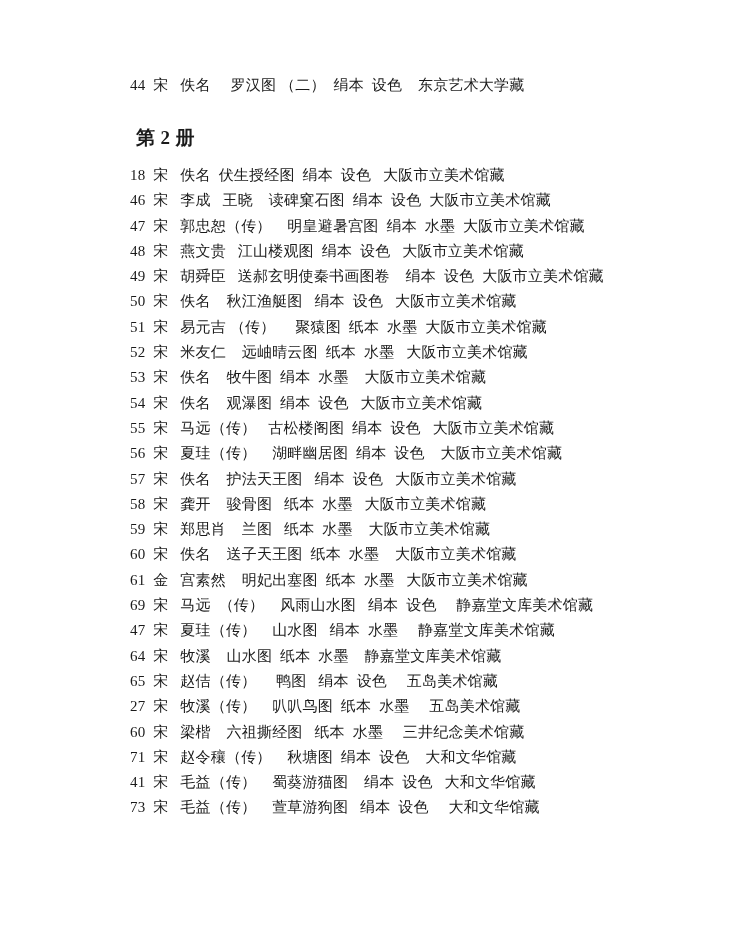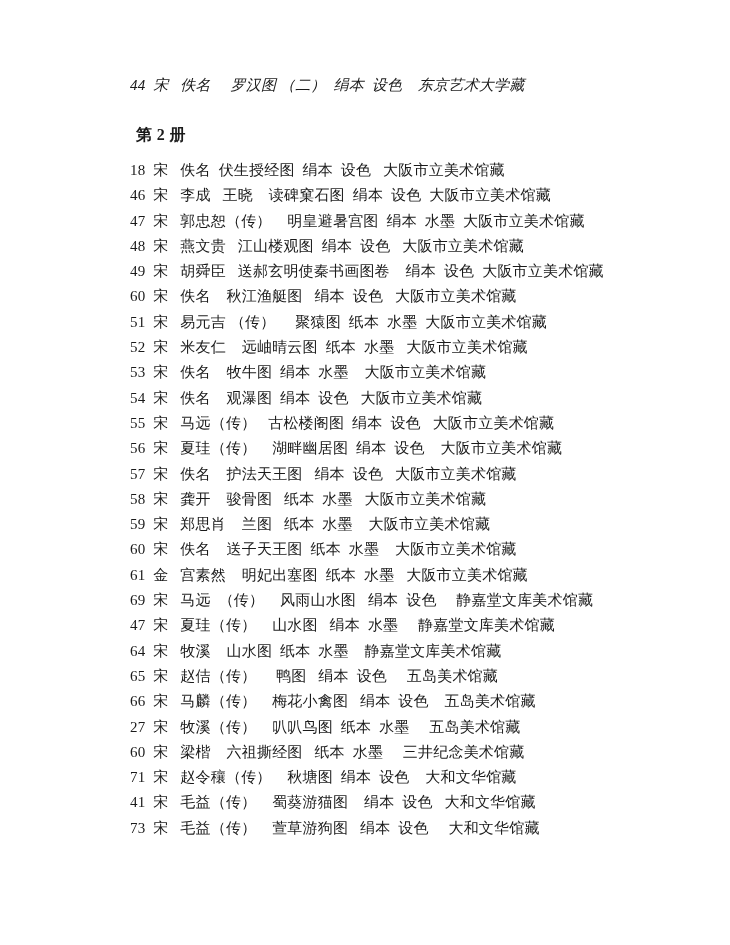--- a/index.html
+++ b/index.html
@@ -24,24 +24,23 @@
   }
   .entry {
     font-size: 15px;
     line-height: 1.0;
     white-space: pre;
     margin: 0 0 10.3px 0;
     letter-spacing: 0.2px;
   }
   .entry.first {
     margin-bottom: 17px;
-    font-style: italic;
   }
   .section-head {
-    font-size: 16px;
+    font-size: 19px;
     font-weight: bold;
     margin: 32px 0 17px 6px;
     letter-spacing: 0.4px;
     white-space: pre;
   }
   .list {
     margin: 0;
     padding: 0;
   }
 </style>
@@ -55,37 +54,36 @@
   </div>
 
   <div class="section-head">第 2 册</div>
 
   <div class="list">
     <div class="entry">18  宋   佚名  伏生授经图  绢本  设色   大阪市立美术馆藏</div>
     <div class="entry">46  宋   李成   王晓    读碑窠石图  绢本  设色  大阪市立美术馆藏</div>
     <div class="entry">47  宋   郭忠恕（传）    明皇避暑宫图  绢本  水墨  大阪市立美术馆藏</div>
     <div class="entry">48  宋   燕文贵   江山楼观图  绢本  设色   大阪市立美术馆藏</div>
     <div class="entry">49  宋   胡舜臣   送郝玄明使秦书画图卷    绢本  设色  大阪市立美术馆藏</div>
-    <div class="entry">60  宋   佚名    秋江渔艇图   绢本  设色   大阪市立美术馆藏</div>
+    <div class="entry">50  宋   佚名    秋江渔艇图   绢本  设色   大阪市立美术馆藏</div>
     <div class="entry">51  宋   易元吉 （传）     聚猿图  纸本  水墨  大阪市立美术馆藏</div>
     <div class="entry">52  宋   米友仁    远岫晴云图  纸本  水墨   大阪市立美术馆藏</div>
     <div class="entry">53  宋   佚名    牧牛图  绢本  水墨    大阪市立美术馆藏</div>
     <div class="entry">54  宋   佚名    观瀑图  绢本  设色   大阪市立美术馆藏</div>
     <div class="entry">55  宋   马远（传）   古松楼阁图  绢本  设色   大阪市立美术馆藏</div>
     <div class="entry">56  宋   夏珪（传）    湖畔幽居图  绢本  设色    大阪市立美术馆藏</div>
     <div class="entry">57  宋   佚名    护法天王图   绢本  设色   大阪市立美术馆藏</div>
     <div class="entry">58  宋   龚开    骏骨图   纸本  水墨   大阪市立美术馆藏</div>
     <div class="entry">59  宋   郑思肖    兰图   纸本  水墨    大阪市立美术馆藏</div>
     <div class="entry">60  宋   佚名    送子天王图  纸本  水墨    大阪市立美术馆藏</div>
     <div class="entry">61  金   宫素然    明妃出塞图  纸本  水墨   大阪市立美术馆藏</div>
     <div class="entry">69  宋   马远  （传）    风雨山水图   绢本  设色     静嘉堂文库美术馆藏</div>
     <div class="entry">47  宋   夏珪（传）    山水图   绢本  水墨     静嘉堂文库美术馆藏</div>
     <div class="entry">64  宋   牧溪    山水图  纸本  水墨    静嘉堂文库美术馆藏</div>
     <div class="entry">65  宋   赵佶（传）     鸭图   绢本  设色     五岛美术馆藏</div>
-    <div class="entry">66  宋   马麟（传）    梅花小禽图   绢本  设色    五岛美术馆藏</div>
     <div class="entry">27  宋   牧溪（传）    叭叭鸟图  纸本  水墨     五岛美术馆藏</div>
     <div class="entry">60  宋   梁楷    六祖撕经图   纸本  水墨     三井纪念美术馆藏</div>
     <div class="entry">71  宋   赵令穰（传）    秋塘图  绢本  设色    大和文华馆藏</div>
     <div class="entry">41  宋   毛益（传）    蜀葵游猫图    绢本  设色   大和文华馆藏</div>
     <div class="entry">73  宋   毛益（传）    萱草游狗图   绢本  设色     大和文华馆藏</div>
   </div>
 
 </div>
 
 </body></html>

